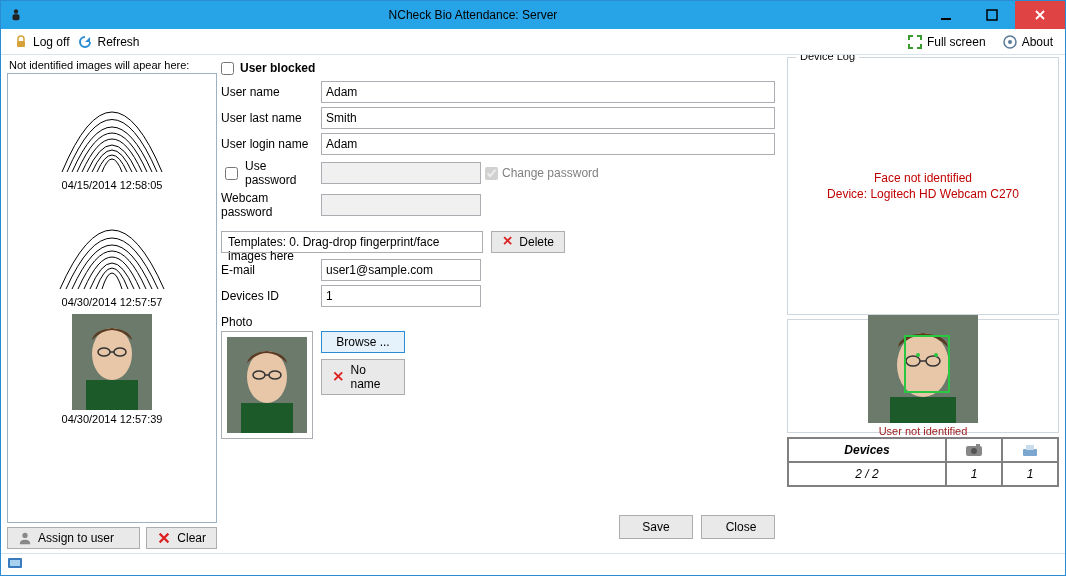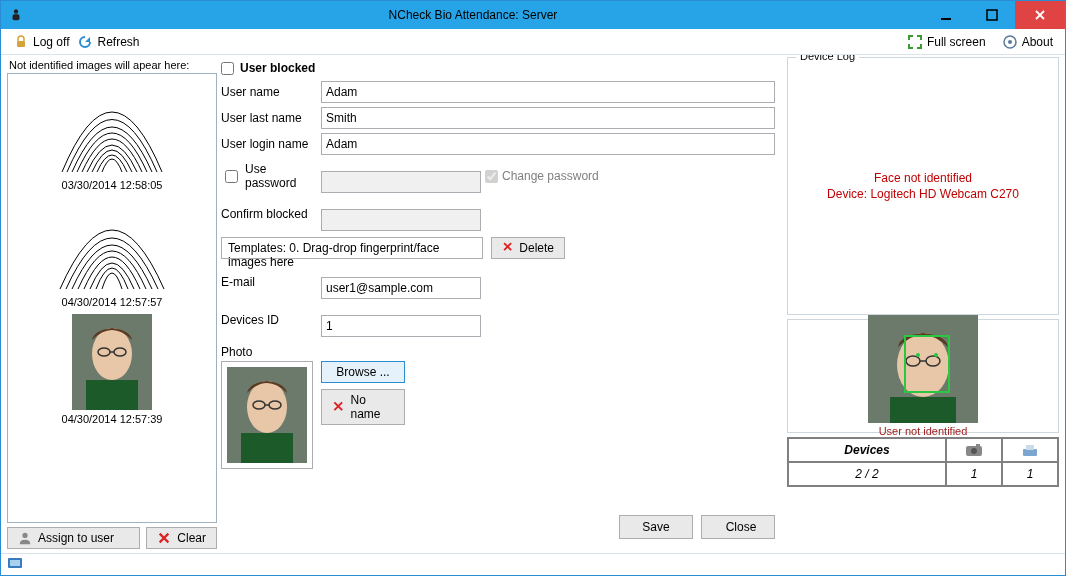--- a/index.html
+++ b/index.html
@@ -30,26 +30,26 @@
   .btn { border:1px solid #adadad; background:#e9e9e9; padding:3px 10px; display:flex; align-items:center; gap:6px; font-size:12px; }
   .btn .ico { width:14px; height:14px; display:inline-block; }
 
   .center { flex:1; padding:4px 12px 4px 4px; display:flex; flex-direction:column; }
   .chk-row { display:flex; align-items:center; gap:6px; font-weight:bold; font-size:12px; margin-bottom:6px; }
   .chk-row input { margin:0; }
   .form-row { display:flex; align-items:center; margin-bottom:4px; gap:4px; }
   .form-lbl { width:96px; font-size:12px; }
   .form-inp { flex:1; }
   .form-inp input[type=text], .form-inp input[type=password] { width:100%; height:22px; border:1px solid #abadb3; padding:2px 4px; font-size:12px; }
-  .short { width:160px; flex:none;margin-top:12px; }
+  .short { width:160px; flex:none; }
   .disabled input { background:#f0f0f0; color:#888; }
   .sub-chk { display:flex; align-items:center; gap:4px; white-space:nowrap; color:#808080; }
   .sub-chk input { margin:0; }
   .section-lbl { font-size:12px; margin-top:4px; }
-  .bio-row { display:flex; gap:8px; margin-bottom:6px; margin-top:2px; }
+  .bio-row { display:flex; gap:8px; margin-bottom:6px; margin-top:8px; }
   .bio-box { border:1px solid #abadb3; background:#fff; padding:3px 6px; height:22px; width:262px; font-size:12px; }
   .photo-row { display:flex; gap:8px; align-items:flex-start; margin-top:2px; }
   .photo-box { border:1px solid #abadb3; background:#fff; padding:4px; width:92px; height:108px; display:flex; align-items:center; justify-content:center; }
   .photo-btns { display:flex; flex-direction:column; gap:6px; }
   .btn-highlight { border:1px solid #2a8dd4; background:#e6f2fb; }
   .center-footer { margin-top:auto; display:flex; justify-content:flex-end; gap:8px; padding:10px 0 6px; }
   .footer-btn { width:74px; height:24px; border:1px solid #adadad; background:#e9e9e9; display:flex; align-items:center; justify-content:center; gap:6px; font-size:12px; }
 
   .right { width:272px; display:flex; flex-direction:column; gap:4px; }
   .group { border:1px solid #cfd7de; position:relative; padding:8px; }
@@ -161,21 +161,21 @@
                   <path d="M20 90 Q60 0 100 90"></path>
                   <path d="M25 90 Q60 12 95 90"></path>
                   <path d="M30 90 Q60 24 90 90"></path>
                   <path d="M35 90 Q60 36 85 90"></path>
                   <path d="M40 90 Q60 46 80 90"></path>
                   <path d="M45 90 Q60 56 75 90"></path>
                   <path d="M50 90 Q60 64 70 90"></path>
               </g>
             </svg>
           </div>
-          <div class="caption">03/30/2014 12:58:05</div>
+          <div class="caption">04/15/2014 12:58:05</div>
         </div>
         <div class="thumb">
           <div class="img">
             <svg class="fp-svg" viewBox="0 0 120 92">
               <g fill="none" stroke="#000" stroke-width="1">
                 <path d="M8 90 Q60 -28 112 90"></path>
                   <path d="M14 90 Q60 -12 106 90"></path>
                   <path d="M20 90 Q60 2 100 90"></path>
                   <path d="M26 90 Q60 14 94 90"></path>
                   <path d="M32 90 Q60 26 88 90"></path>
@@ -246,21 +246,21 @@
           <input type="checkbox" style="">
           <span>Use password</span>
         </div>
         <div class="form-inp short disabled"><input type="password" disabled="" style=""></div>
         <div class="sub-chk">
           <input type="checkbox" checked="" disabled="" style="">
           <span>Change password</span>
         </div>
       </div>
       <div class="form-row">
-        <div class="form-lbl">Confirm blocked</div>
+        <div class="form-lbl">Webcam password</div>
         <div class="form-inp short disabled"><input type="password" disabled="" style=""></div>
       </div>
 
       <div class="bio-row">
         <div class="bio-box">Templates: 0. Drag-drop fingerprint/face images here</div>
         <div class="btn" style="width:74px;justify-content:center">
           <span class="ico">
             <svg viewBox="0 0 16 16">
                 <path d="M3 3 L13 13 M13 3 L3 13" stroke="#d22" stroke-width="2.5"></path>
               </svg>

